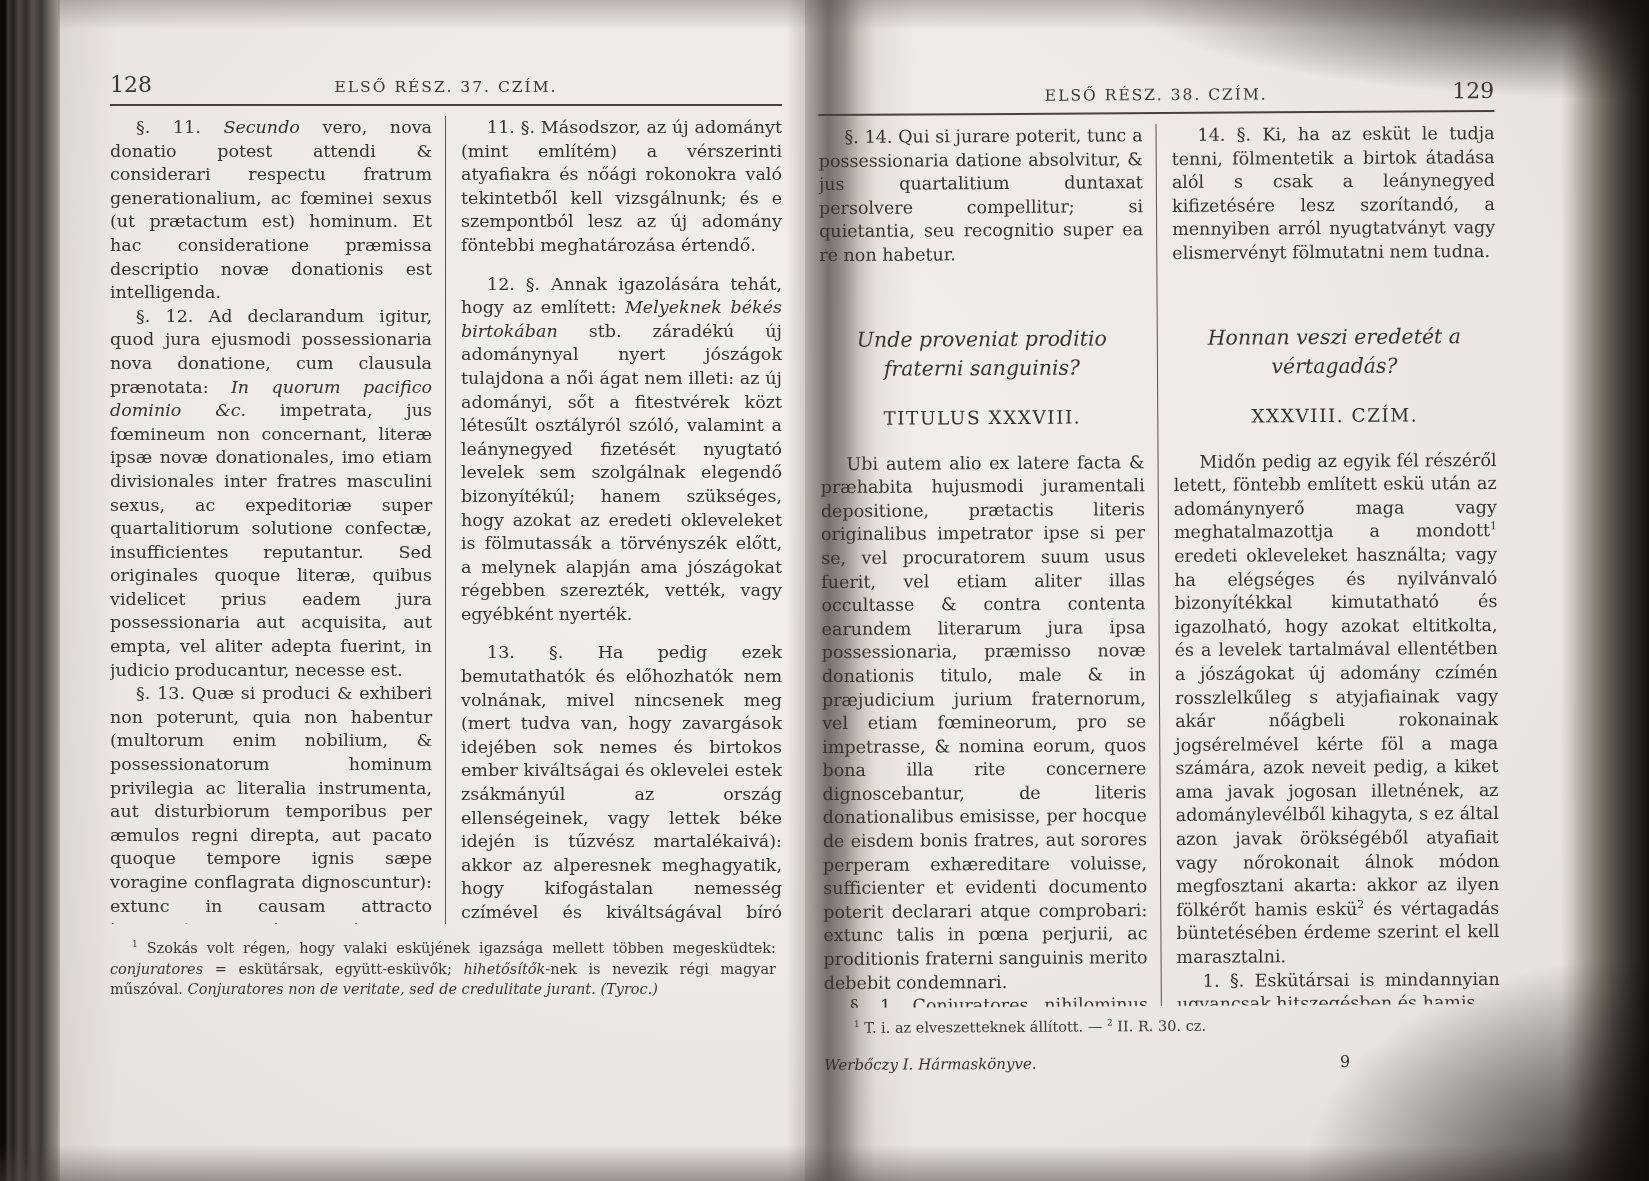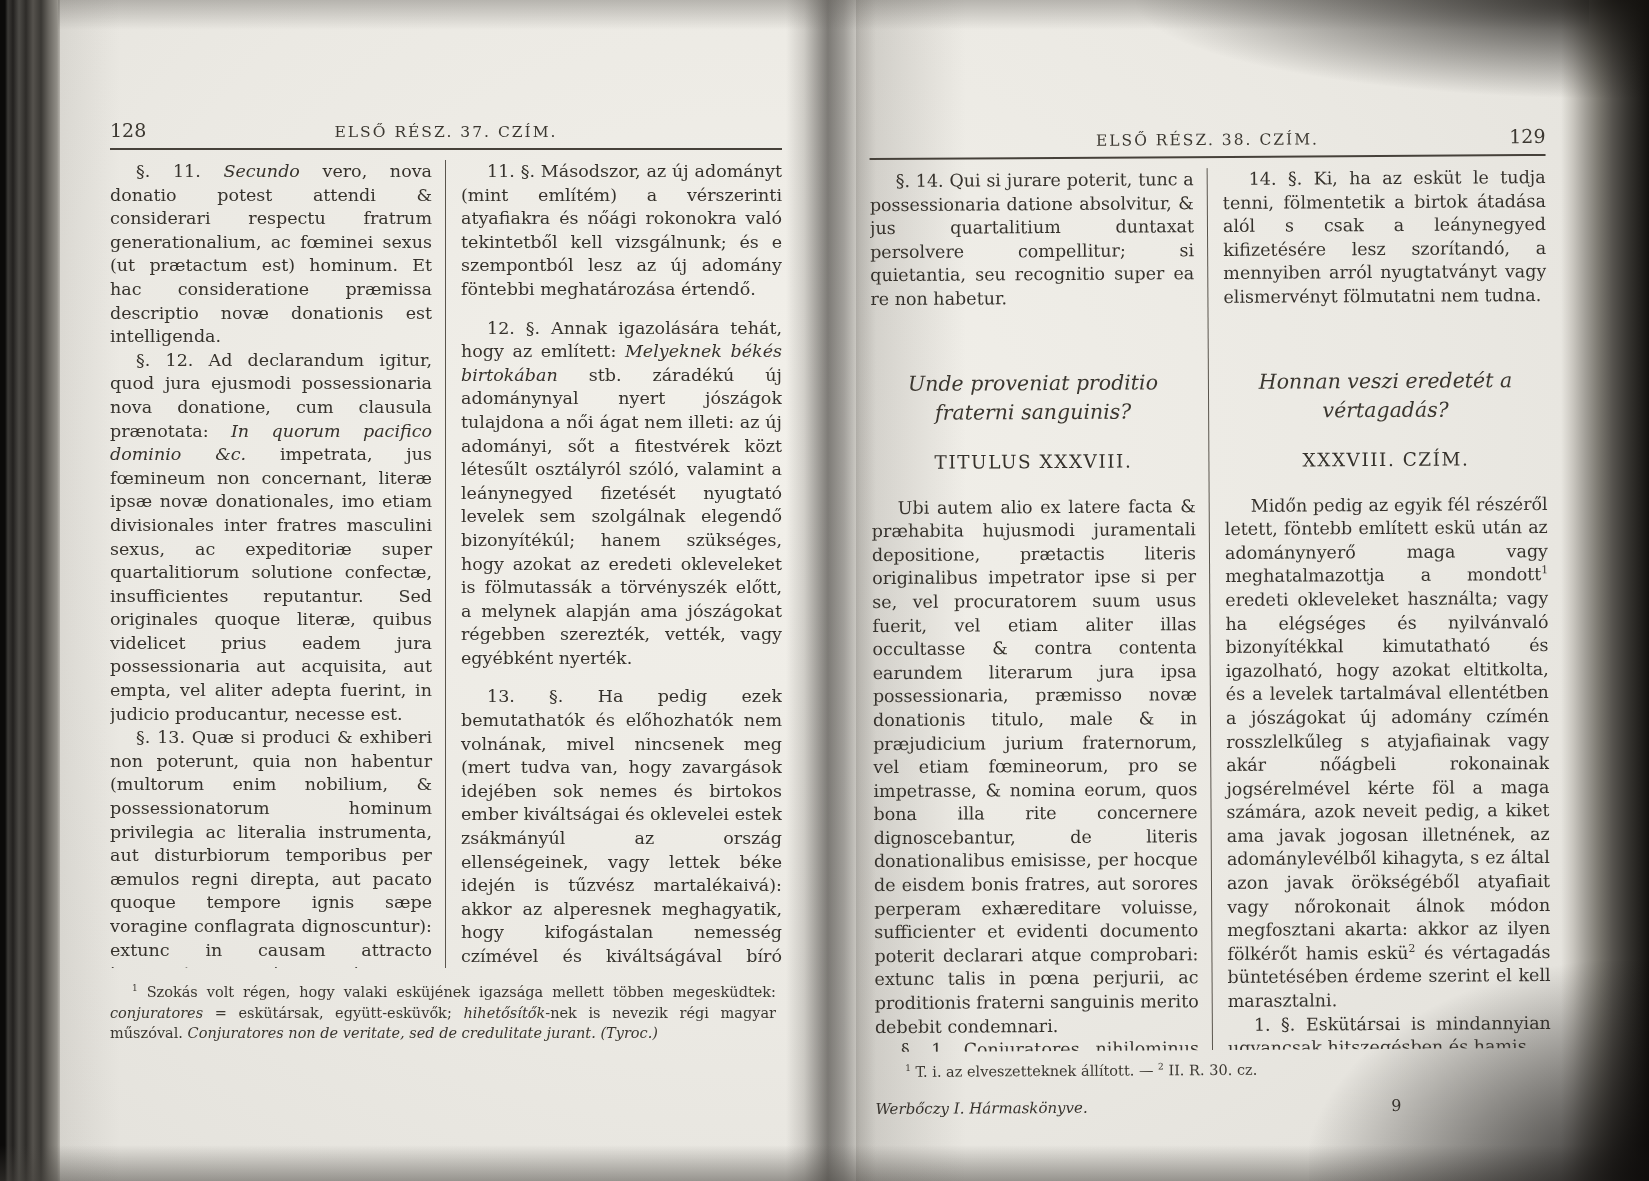--- a/index.html
+++ b/index.html
@@ -34,32 +34,32 @@
   .bottom-shadow { position:absolute; left:0; right:0; bottom:0; height:36px;
     background:linear-gradient(0deg,rgba(70,67,62,0.5),rgba(70,67,62,0)); }
   .corner-tr { position:absolute; right:0; top:0; width:520px; height:100px;
     background:radial-gradient(ellipse at 95% 0%, rgba(18,16,13,0.85), rgba(18,16,13,0) 70%); }
   .corner-br { position:absolute; right:0; bottom:0; width:340px; height:220px;
     background:radial-gradient(ellipse at 100% 100%, rgba(12,10,9,0.9), rgba(12,10,9,0) 72%); }
 
   
   .page { position:absolute; top:0; height:1181px; }
   .page-left  { left:60px;  width:740px; }
-  .page-right { left:856px; width:716px; }
+  .page-right { left:805px; width:716px; }
   .page-left::after { content:""; position:absolute; inset:0;
     background:linear-gradient(90deg,rgba(80,76,70,0.10),rgba(80,76,70,0) 60px); pointer-events:none; }
   .page-right::before { content:""; position:absolute; inset:0;
     background:linear-gradient(90deg,rgba(70,66,60,0.20),rgba(70,66,60,0) 110px); pointer-events:none; }
 
   .content { position:relative; }
   .page-left  .content { padding:72px 18px 0 50px; }
   .page-right .content { padding:80px 24px 0 16px; transform:rotate(-0.35deg); }
 
   .pg-header { display:flex; align-items:baseline; font-size:15.5px; letter-spacing:1px; color:#3c3831; }
-  .pg-num { font-size:19px; letter-spacing:0;margin-top:47px; }
+  .pg-num { font-size:22px; letter-spacing:0; }
   .pg-header .rh { flex:1; text-align:center; letter-spacing:2px; }
   .pg-header .side { width:58px; }
   .head-rule { height:2px; background:#46413a; margin-top:7px; }
 
   .cols { display:flex; overflow:hidden; margin-top:10px; }
   .page-left  .cols { height:808px; }
   .page-right .cols { height:882px; }
   .col { width:50%; box-sizing:border-box; }
   .col-a { padding-right:13px; border-right:1px solid #5a554d; }
   .col-b { padding-left:15px; }

